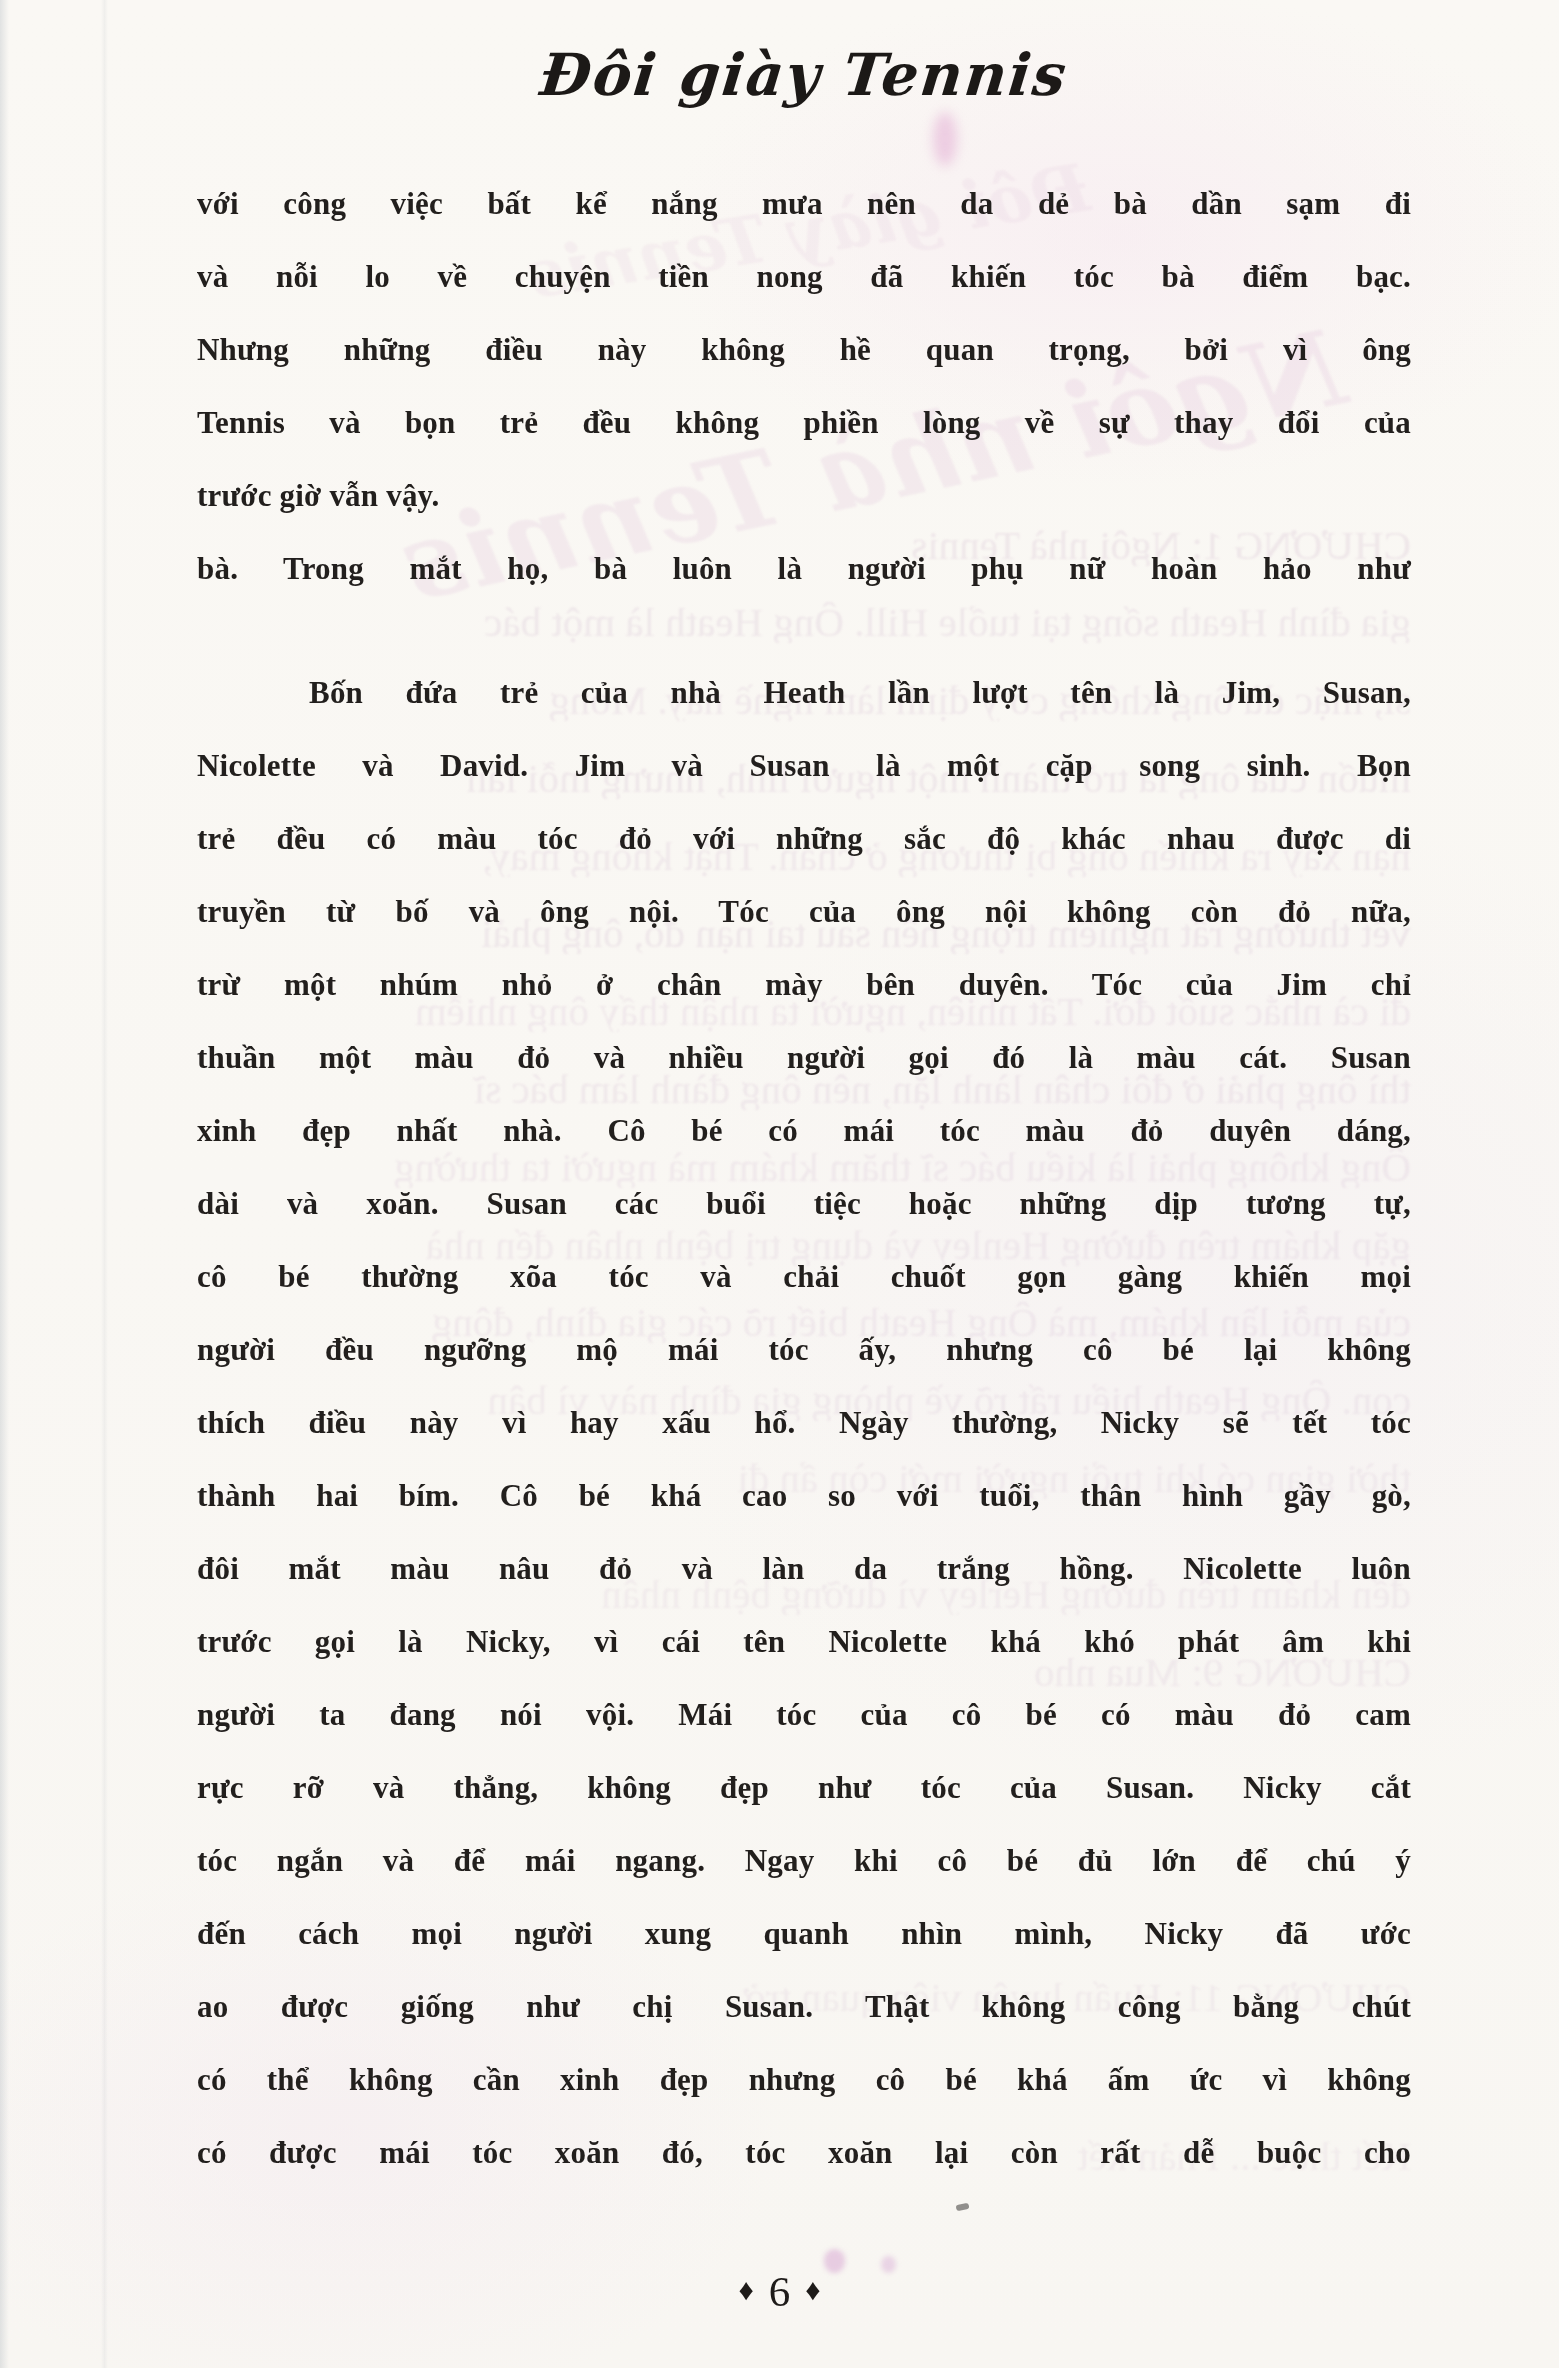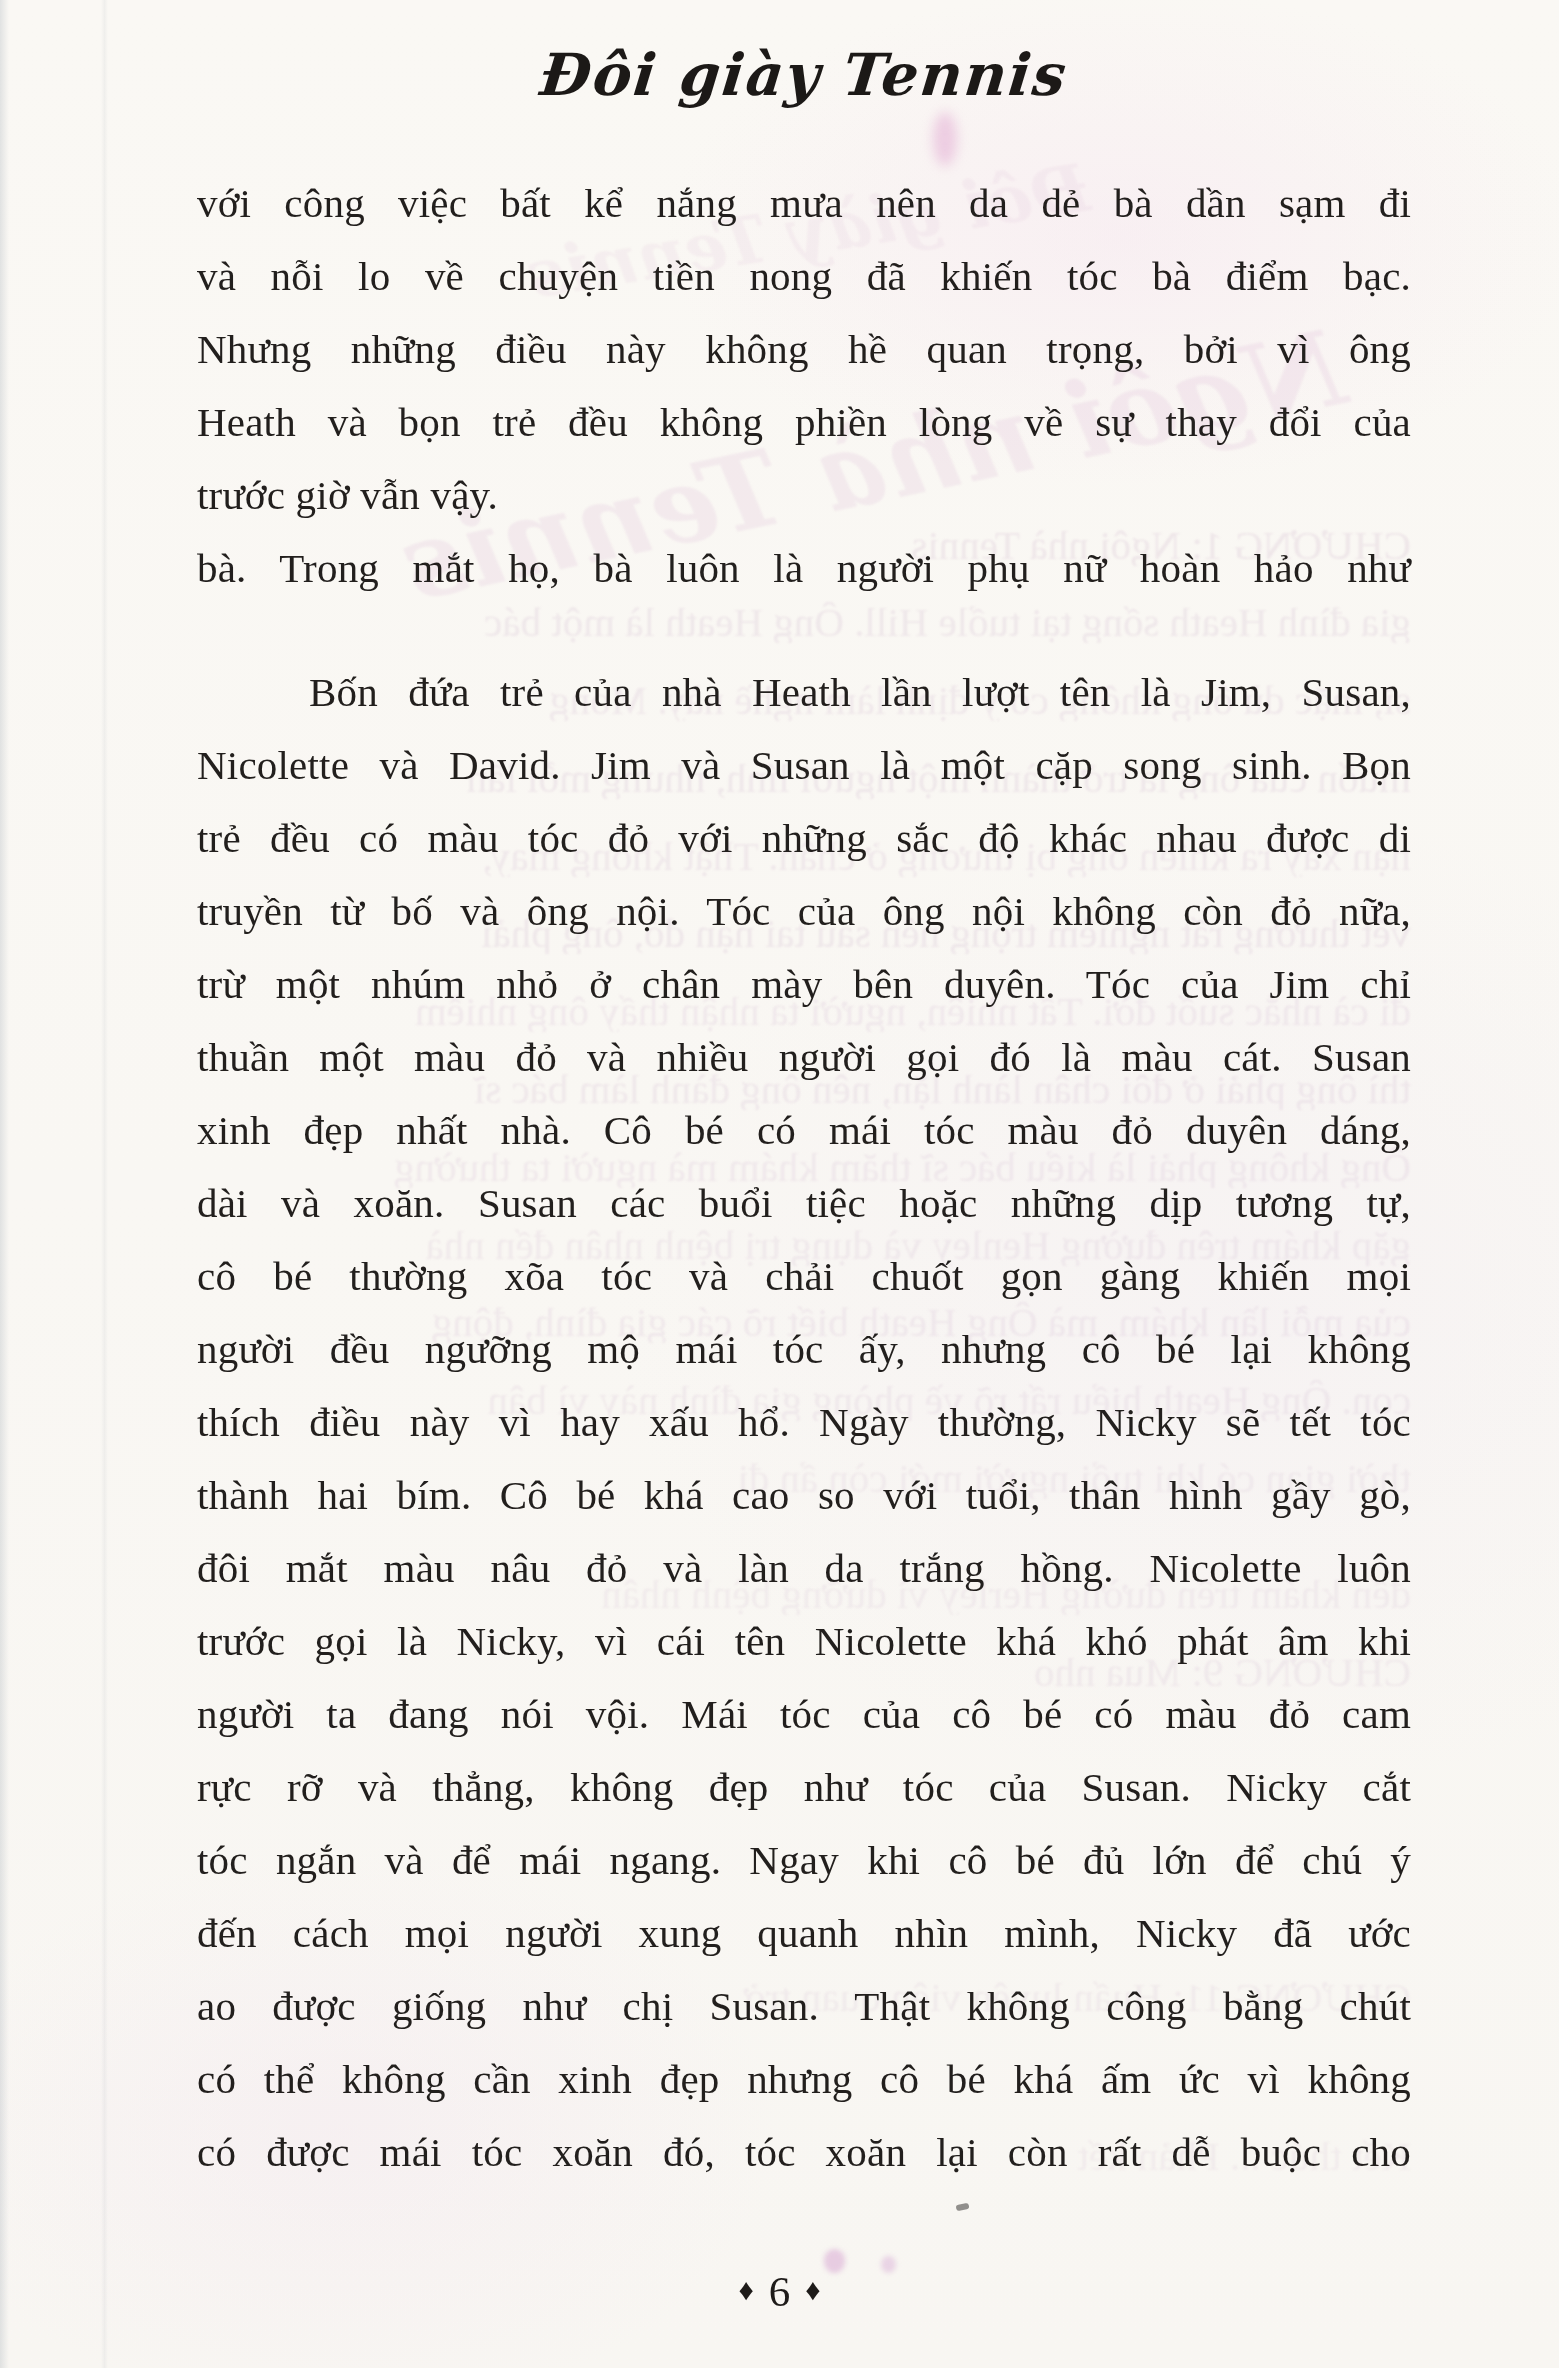--- a/index.html
+++ b/index.html
@@ -51,24 +51,25 @@
     font-family:"DejaVu Serif","Liberation Serif",serif;
     font-style:italic;font-weight:bold;
     font-size:58px;letter-spacing:1.9px;
     color:#1c1917;
     transform:skewX(-6deg);
   }
   .para{position:absolute;left:197px;width:1214px;color:#221f1d;}
   #p1{top:167px;}
   #p2{top:656px;}
   .line{
-    height:73px;line-height:73px;font-size:41px;
+    height:73px;line-height:73px;font-size:31px;
     text-align:justify;text-align-last:justify;
     white-space:normal;overflow:visible;
     letter-spacing:0.2px;
+    font-weight:bold;
   }
   .line.indent{text-indent:112px;}
   .line.no-stretch{text-align-last:left;}
 
   .page-number-row{
     position:absolute;left:0;top:2262px;width:1559px;
     text-align:center;color:#1e1b19;
   }
   .page-number-row .num{font-size:43px;line-height:56px;}
   .page-number-row .diamond{font-size:30px;line-height:56px;vertical-align:5.6px;margin:0 15px;}
@@ -106,21 +107,21 @@
       <div class="ghost-script" style="left: 394px; top: 403px; font-size: 105px; opacity: 0.15; transform: scaleX(-1) rotate(12deg);">Ngôi nhà Tennis</div>
       <div class="ghost-script" style="left: 525px; top: 192px; font-size: 66px; opacity: 0.1; transform: scaleX(-1) rotate(9deg);">Đôi giày Tennis</div>
     </div>
 
   <div class="header-title">Đôi giày Tennis</div>
 
   <div class="para" id="p1">
       <div class="line">với công việc bất kể nắng mưa nên da dẻ bà dần sạm đi</div>
       <div class="line">và nỗi lo về chuyện tiền nong đã khiến tóc bà điểm bạc.</div>
       <div class="line">Nhưng những điều này không hề quan trọng, bởi vì ông</div>
-      <div class="line">Heath và bọn trẻ đều không phiền lòng về sự thay đổi của</div>
+      <div class="line">Tennis và bọn trẻ đều không phiền lòng về sự thay đổi của</div>
       <div class="line no-stretch">trước giờ vẫn vậy.</div>
       <div class="line">bà. Trong mắt họ, bà luôn là người phụ nữ hoàn hảo như</div>
     </div>
   <div class="para" id="p2">
       <div class="line indent">Bốn đứa trẻ của nhà Heath lần lượt tên là Jim, Susan,</div>
       <div class="line">Nicolette và David. Jim và Susan là một cặp song sinh. Bọn</div>
       <div class="line">trẻ đều có màu tóc đỏ với những sắc độ khác nhau được di</div>
       <div class="line">truyền từ bố và ông nội. Tóc của ông nội không còn đỏ nữa,</div>
       <div class="line">trừ một nhúm nhỏ ở chân mày bên duyên. Tóc của Jim chỉ</div>
       <div class="line">thuần một màu đỏ và nhiều người gọi đó là màu cát. Susan</div>

